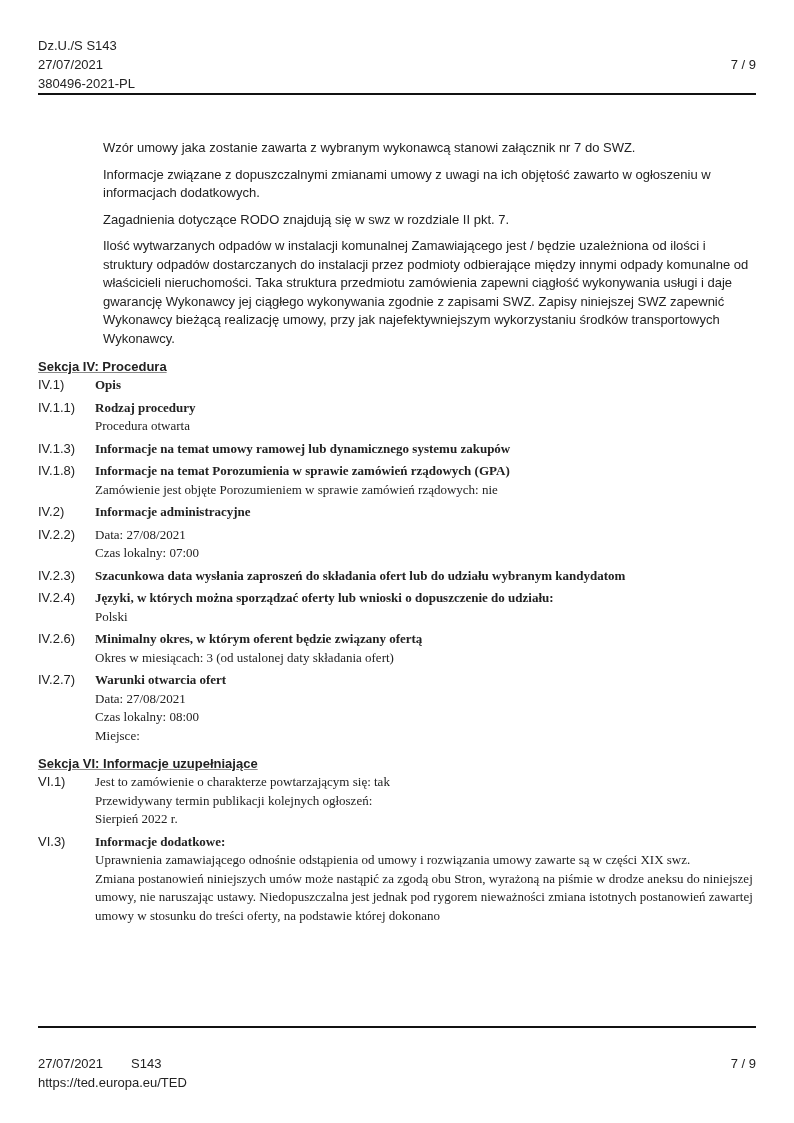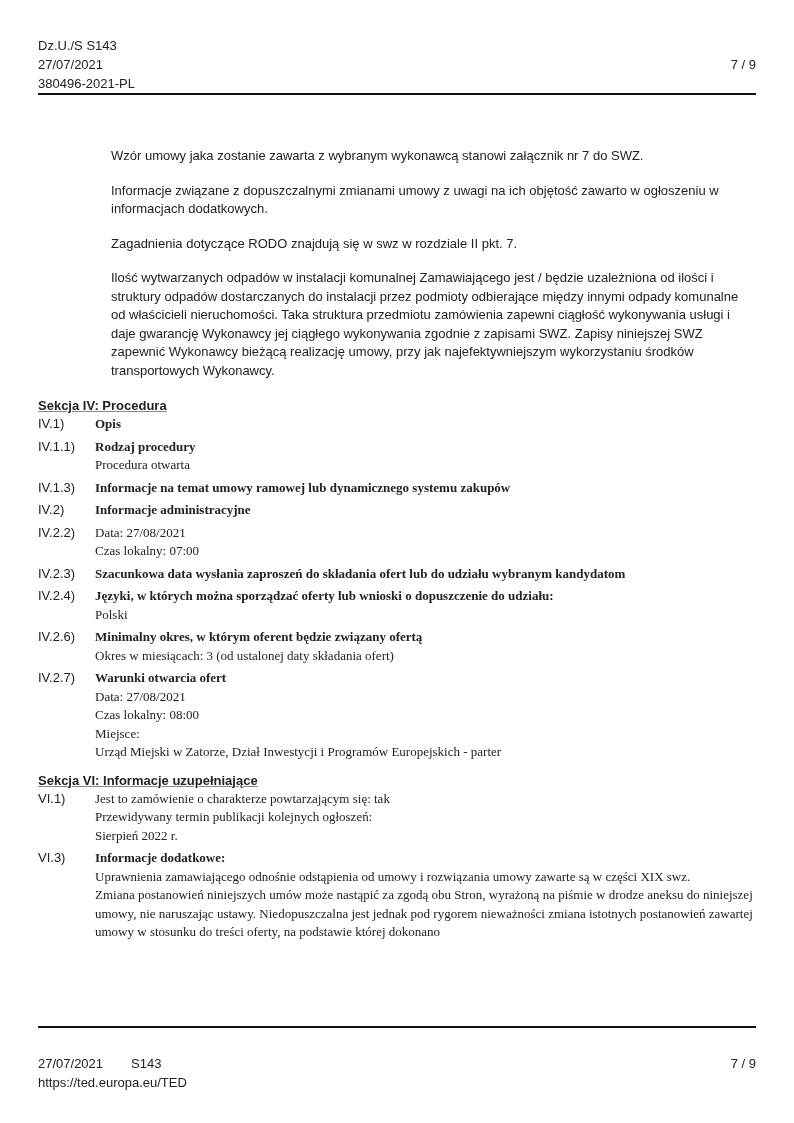--- a/index.html
+++ b/index.html
@@ -44,21 +44,21 @@
       position: absolute;
       left: 38px;
       top: 131px;
       width: 720px;
     }
     .intro {
       margin-left: 57px;
       width: 662px;
     }
     .intro p {
-      margin: 16px;
+      margin: 8px;
       line-height: 18.5px;
     }
     .section-title {
       font-weight: bold;
       text-decoration: underline;
       text-decoration-color: #888888;
       line-height: 19px;
       margin-top: 9px;
     }
     .item {
@@ -149,20 +149,27 @@
     </div>
   </div>
 
   <div class="item">
     <div class="item-num">IV.1.3)</div>
     <div class="item-body">
       <div class="item-title">Informacje na temat umowy ramowej lub dynamicznego systemu zakupów</div>
     </div>
   </div>
 
+  <div class="item">
+    <div class="item-num">IV.1.8)</div>
+    <div class="item-body">
+      <div class="item-title">Informacje na temat Porozumienia w sprawie zamówień rządowych (GPA)</div>
+      <div class="item-line">Zamówienie jest objęte Porozumieniem w sprawie zamówień rządowych: nie</div>
+    </div>
+  </div>
 
   <div class="item">
     <div class="item-num">IV.2)</div>
     <div class="item-body">
       <div class="item-title">Informacje administracyjne</div>
     </div>
   </div>
 
   <div class="item">
     <div class="item-num">IV.2.2)</div>
@@ -195,21 +202,20 @@
     </div>
   </div>
 
   <div class="item">
     <div class="item-num">IV.2.7)</div>
     <div class="item-body">
       <div class="item-title">Warunki otwarcia ofert</div>
       <div class="item-line">Data: 27/08/2021</div>
       <div class="item-line">Czas lokalny: 08:00</div>
       <div class="item-line">Miejsce:</div>
-      <div class="item-line">Urząd Miejski w Zatorze, Dział Inwestycji i Programów Europejskich - parter</div>
     </div>
   </div>
 
   <div class="section-title">Sekcja VI: Informacje uzupełniające</div>
 
   <div class="item">
     <div class="item-num">VI.1)</div>
     <div class="item-body">
       <div class="item-line">Jest to zamówienie o charakterze powtarzającym się: tak</div>
       <div class="item-line">Przewidywany termin publikacji kolejnych ogłoszeń:</div>

